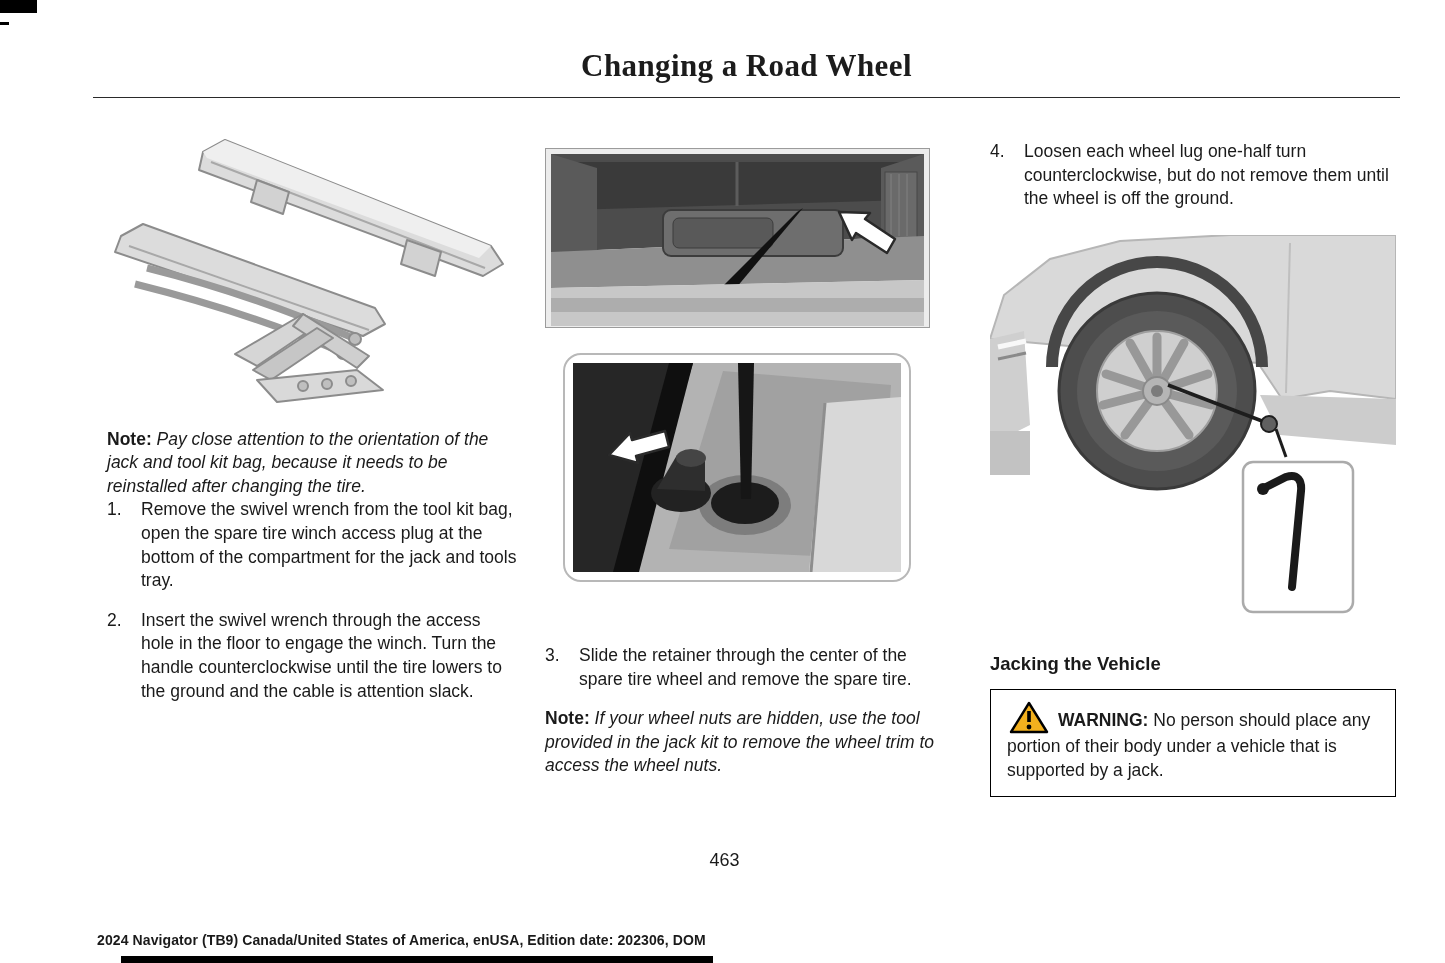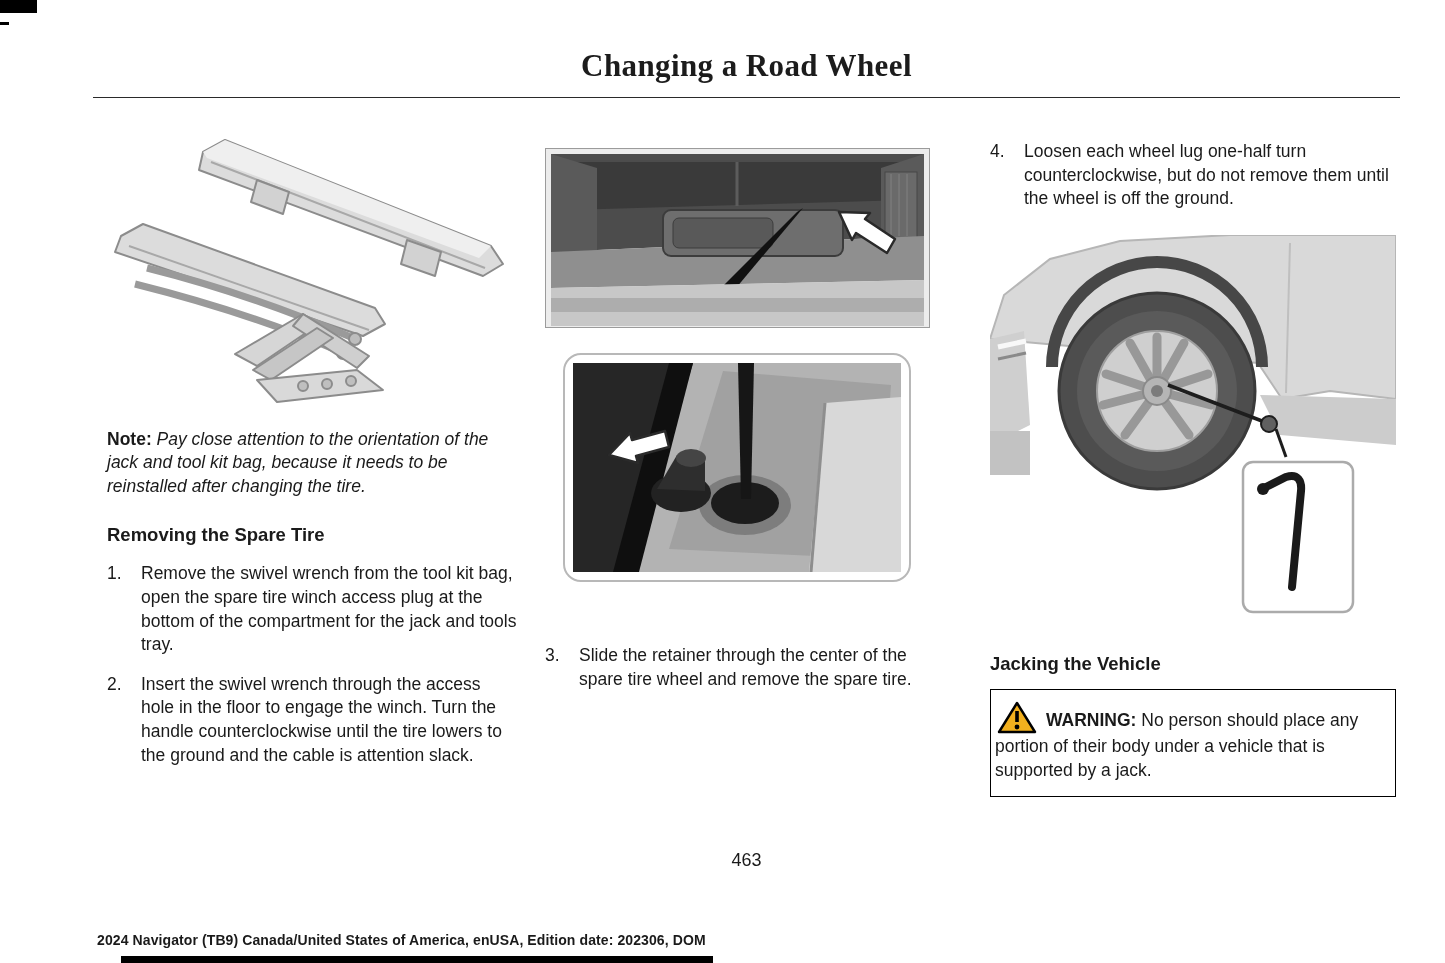--- a/index.html
+++ b/index.html
@@ -35,27 +35,27 @@
     margin: 21px 0 0 18px; width: 348px; height: 229px;
     border: 2px solid #b8b8b8; border-radius: 18px; background: #fff;
     padding: 8px; overflow: hidden;
   }
   .mid-step { margin-top: 62px; }
   .mid-note { margin-top: 6px; }
   
   .wheel-fig { margin-top: 24px; }
   .jack-head { margin-top: 32px; margin-bottom: 14px; }
   .warning-box {
-    border: 1.6px solid #000; padding: 11px 12px 14px 4px;
+    border: 1.6px solid #000; padding: 11px 12px 14px 16px;
     font-size: 17.5px; line-height: 1.35;
   }
   .warn-icon { display: inline-block; width: 40px; height: 34px; vertical-align: -9px; margin: 0 9px 0 2px; }
   .warn-label { font-weight: 700; }
   
-  .page-number { position: absolute; top: 850px; left: 545px; width: 403px; text-align: center; font-size: 18px; }
+  .page-number { position: absolute; top: 850px; left: 523px; width: 403px; text-align: center; font-size: 18px; }
   .edition { position: absolute; left: 97px; top: 932px; font-size: 14px; font-weight: 700; letter-spacing: 0.1px; }
   
   .mark { position: absolute; background: #000; }
   .mark-tl { left: 0; top: 0; width: 37px; height: 13px; }
   .mark-tl2 { left: 0; top: 22px; width: 9px; height: 3px; }
   .mark-bottom { left: 121px; top: 956px; width: 592px; height: 7px; }
   .mark-right { left: 1443px; top: 919px; width: 2px; height: 22px; }
 </style>
 </head>
 <body>
@@ -94,21 +94,20 @@
           <circle cx="196" cy="268" r="5" fill="#bfbfbf"></circle>
           <circle cx="220" cy="266" r="5" fill="#bfbfbf"></circle>
           <circle cx="244" cy="263" r="5" fill="#bfbfbf"></circle>
         </g>
       </svg>
     </figure>
     <p class="note">
       <span class="note-label">Note:</span>
       <span class="note-text">Pay close attention to the orientation of the jack and tool kit bag, because it needs to be reinstalled after changing the tire.</span>
     </p>
-    <h2 class="subhead">Removing the Spare Tire</h2>
     <div class="step">
       <span class="step-num">1.</span>
       <span class="step-text">Remove the swivel wrench from the tool kit bag, open the spare tire winch access plug at the bottom of the compartment for the jack and tools tray.</span>
     </div>
     <div class="step">
       <span class="step-num">2.</span>
       <span class="step-text">Insert the swivel wrench through the access hole in the floor to engage the winch. Turn the handle counterclockwise until the tire lowers to the ground and the cable is attention slack.</span>
     </div>
   </section>
 
@@ -155,20 +154,24 @@
         <ellipse cx="108" cy="130" rx="30" ry="19" fill="#222"></ellipse>
         <polygon points="84,126 104,92 132,96 132,128" fill="#2e2e2e"></polygon>
         <ellipse cx="118" cy="95" rx="15" ry="9" fill="#454545"></ellipse>
         <polygon points="36,92 57,70 59,77 92,68 96,84 63,93 65,100" fill="#ffffff" stroke="#2a2a2a" stroke-width="2.5" stroke-linejoin="round"></polygon>
       </svg>
     </figure>
     <div class="step mid-step">
       <span class="step-num">3.</span>
       <span class="step-text">Slide the retainer through the center of the spare tire wheel and remove the spare tire.</span>
     </div>
+    <p class="note mid-note">
+      <span class="note-label">Note:</span>
+      <span class="note-text">If your wheel nuts are hidden, use the tool provided in the jack kit to remove the wheel trim to access the wheel nuts.</span>
+    </p>
   </section>
 
   <section class="col col-right">
     <div class="step">
       <span class="step-num">4.</span>
       <span class="step-text">Loosen each wheel lug one-half turn counterclockwise, but do not remove them until the wheel is off the ground.</span>
     </div>
     <figure class="wheel-fig">
       <svg width="406" height="382" viewBox="0 0 406 382">
         <polygon points="0,104 14,60 60,24 130,6 240,0 406,0 406,164 340,156 292,164 268,128" fill="#d9d9d9" stroke="#b6b6b6" stroke-width="2"></polygon>

